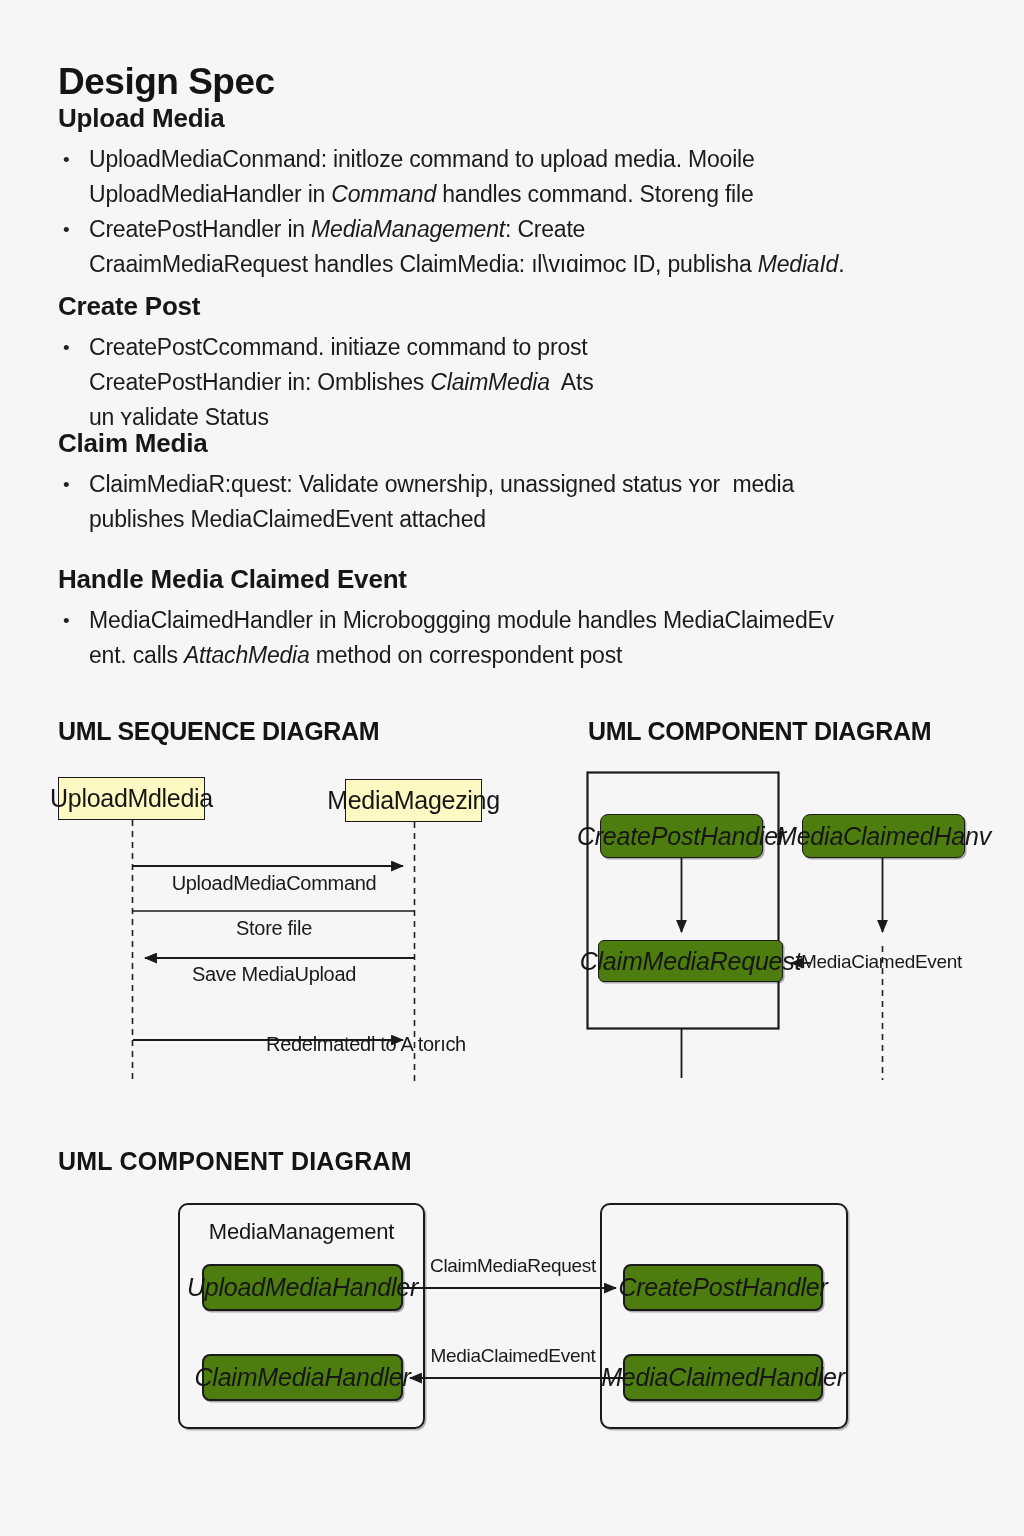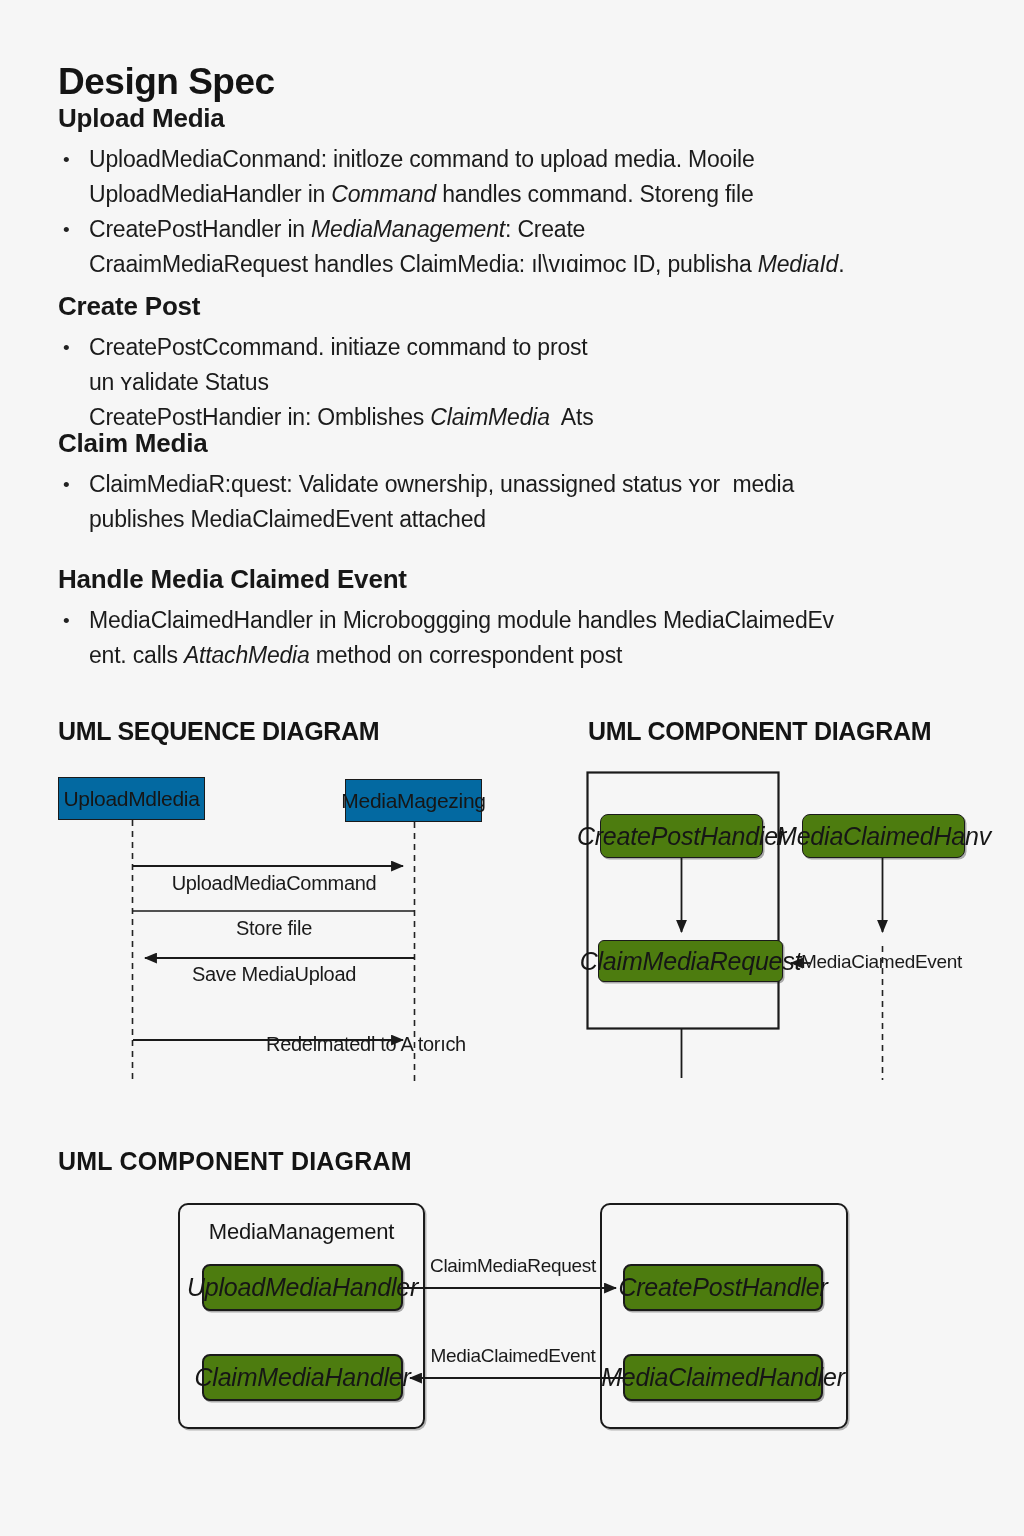--- a/index.html
+++ b/index.html
@@ -37,23 +37,23 @@
   .diag-h{
     position:absolute;
     font-size:25px;font-weight:700;letter-spacing:-0.3px;color:#141414;
     line-height:30px;
   }
   
   .canvas{position:absolute;}
   .canvas svg{position:absolute;left:0;top:0;}
   .actor{
     position:absolute;
-    background:#0369a1;border:1.8px solid #1a1a1a;
+    background:#fef9c3;border:1.8px solid #1a1a1a;
     display:flex;align-items:center;justify-content:center;
-    font-size:21px;letter-spacing:-0.3px;color:#161616;
+    font-size:25px;letter-spacing:-0.3px;color:#161616;
     box-sizing:border-box;
   }
   .node{
     position:absolute;
     background:#4d7c0f;border:1.7px solid #1a1a1a;border-radius:8px;
     display:flex;align-items:center;justify-content:center;
     font-size:25px;letter-spacing:-0.2px;color:#161616;
     box-sizing:border-box;
     box-shadow:1.5px 1.5px 0 rgba(25,25,25,0.35);
     font-style:italic;
@@ -99,22 +99,22 @@
     </div>
   </div>
 </div>
 
 <div class="sec" style="top:291px">
   <h2>Create Post</h2>
   <div class="bullet">
     <span class="marker">•</span>
     <div class="lines">
       <div class="line"><span>CreatePostCcommand. initiaze command to prost</span></div>
+      <div class="line"><span>CreatePostHandier in: Omblishes </span><em>ClaimMedia</em><span>  Ats</span></div>
       <div class="line"><span>un ʏalidate Status</span></div>
-      <div class="line"><span>CreatePostHandier in: Omblishes </span><em>ClaimMedia</em><span>  Ats</span></div>
     </div>
   </div>
 </div>
 
 <div class="sec" style="top:428px">
   <h2>Claim Media</h2>
   <div class="bullet">
     <span class="marker">•</span>
     <div class="lines">
       <div class="line"><span>ClaimMediaR:quest: Validate ownership, unassigned status ʏor  media</span></div>

